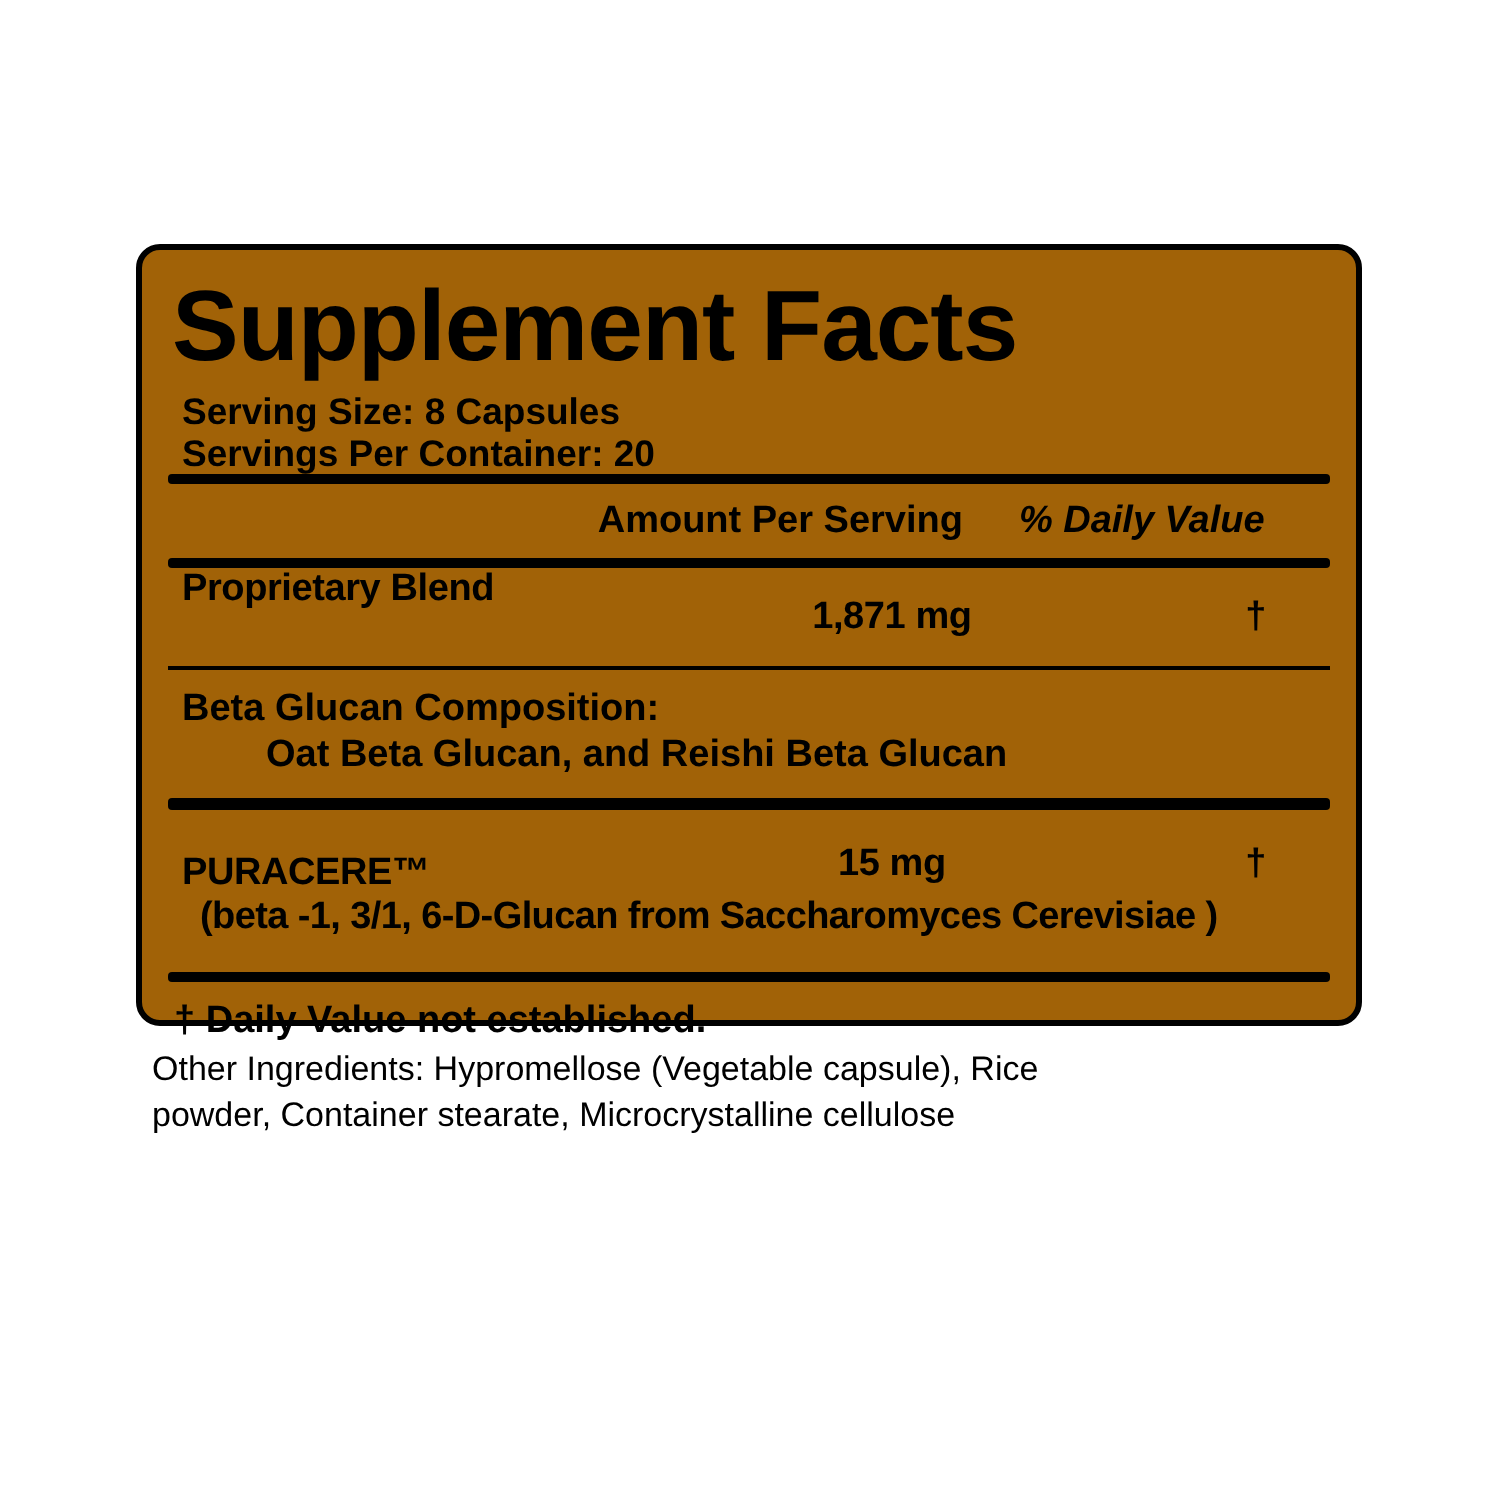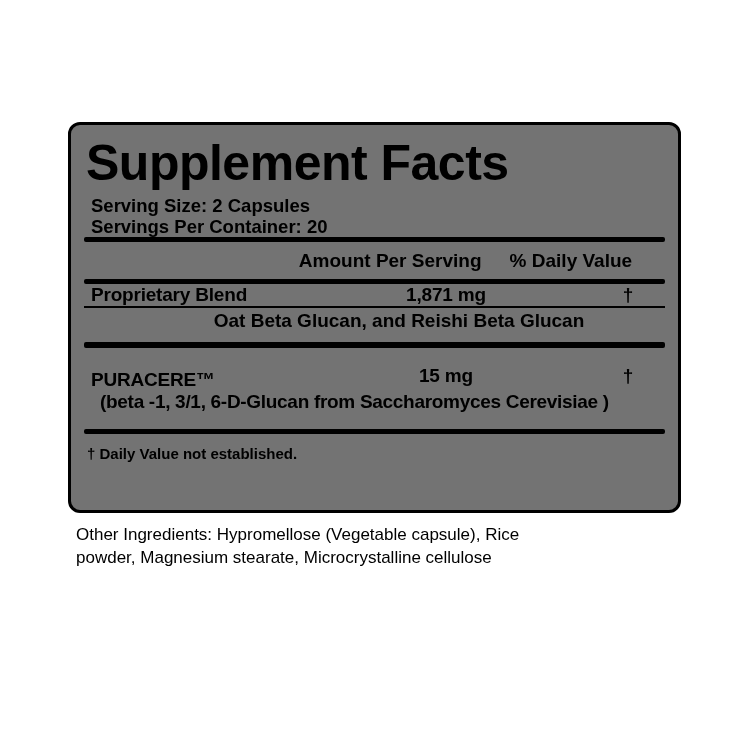--- a/index.html
+++ b/index.html
@@ -21,21 +21,21 @@
   }
   .panel {
     position: absolute;
     left: 68px;
     top: 122px;
     width: 613px;
     height: 391px;
     box-sizing: border-box;
     border: 3px solid #000000;
     border-radius: 12px;
-    background: #737373;
+    background: #a16207;
     padding: 0 13px;
   }
   .title {
     font-size: 50px;
     line-height: 50px;
     font-weight: 700;
     letter-spacing: -0.5px;
     margin: 13px 0 0 2px;
     white-space: nowrap;
   }
@@ -67,29 +67,30 @@
     top: 50%;
     transform: translate(-50%, -50%);
     white-space: nowrap;
   }
   .col-dv-header {
     position: absolute;
     left: 83.8%;
     top: 50%;
     transform: translate(-50%, -50%);
     white-space: nowrap;
+    font-style: italic;
   }
   .ing-row {
     position: relative;
     font-size: 19px;
     font-weight: 700;
     letter-spacing: -0.2px;
   }
   .ing-row.fixed {
-    height: 22px;
+    height: 49px;
     display: flex;
   }
   .ing-name { margin-left: 7px; white-space: nowrap; }
   .ing-amount {
     position: absolute;
     left: 62.3%;
     top: 50%;
     transform: translate(-50%, -50%);
     white-space: nowrap;
   }
@@ -109,35 +110,34 @@
     line-height: 21px;
     margin: 9px 0 0 7px;
     white-space: nowrap;
   }
   .comp-detail {
     font-size: 19px;
     font-weight: 700;
     line-height: 21px;
     margin: 2px 0 0 49px;
     white-space: nowrap;
-    text-align: center;
   }
   .ing-desc {
     font-size: 19px;
     font-weight: 700;
     letter-spacing: -0.3px;
     line-height: 21px;
     margin: 1px 0 0 16px;
     white-space: nowrap;
   }
   .rule.above-footnote { margin-top: 17px; }
   .rule.below-servings { margin-top: 0; }
   .rule.above-puracere { margin-top: 11px; }
   .footnote {
-    font-size: 15px;
+    font-size: 19px;
     font-weight: 700;
     line-height: 21px;
     margin: 9px 0 0 3px;
     white-space: nowrap;
   }
   .other-ingredients {
     position: absolute;
     left: 76px;
     top: 524px;
     width: 505px;
@@ -148,55 +148,56 @@
 </style>
 </head>
 <body>
 
 <div class="page">
 
   <div class="panel">
 
     <div class="title">Supplement Facts</div>
 
-    <div class="serving-line first">Serving Size: 2 Capsules</div>
+    <div class="serving-line first">Serving Size: 8 Capsules</div>
 
     <div class="serving-line">Servings Per Container: 20</div>
 
     <div class="rule thick below-servings"></div>
 
     <div class="header-row">
       <span class="col-amount-header">Amount Per Serving</span>
       <span class="col-dv-header">% Daily Value</span>
     </div>
 
     <div class="rule thick"></div>
 
     <div class="ing-row fixed">
       <span class="ing-name">Proprietary Blend</span>
       <span class="ing-amount">1,871 mg</span>
       <span class="ing-dv">†</span>
     </div>
 
     <div class="rule thin"></div>
 
+    <div class="comp-heading">Beta Glucan Composition:</div>
 
     <div class="comp-detail">Oat Beta Glucan, and Reishi Beta Glucan</div>
 
     <div class="rule thicker above-puracere"></div>
 
     <div class="ing-row flow">
       <span class="ing-name">PURACERE™</span>
       <span class="ing-amount">15 mg</span>
       <span class="ing-dv">†</span>
     </div>
 
     <div class="ing-desc">(beta -1, 3/1, 6-D-Glucan from Saccharomyces Cerevisiae )</div>
 
     <div class="rule thick above-footnote"></div>
 
     <div class="footnote">† Daily Value not established.</div>
 
   </div>
 
-  <div class="other-ingredients">Other Ingredients: Hypromellose (Vegetable capsule), Rice powder, Magnesium stearate, Microcrystalline cellulose</div>
+  <div class="other-ingredients">Other Ingredients: Hypromellose (Vegetable capsule), Rice powder, Container stearate, Microcrystalline cellulose</div>
 
 </div>
 
 </body></html>

